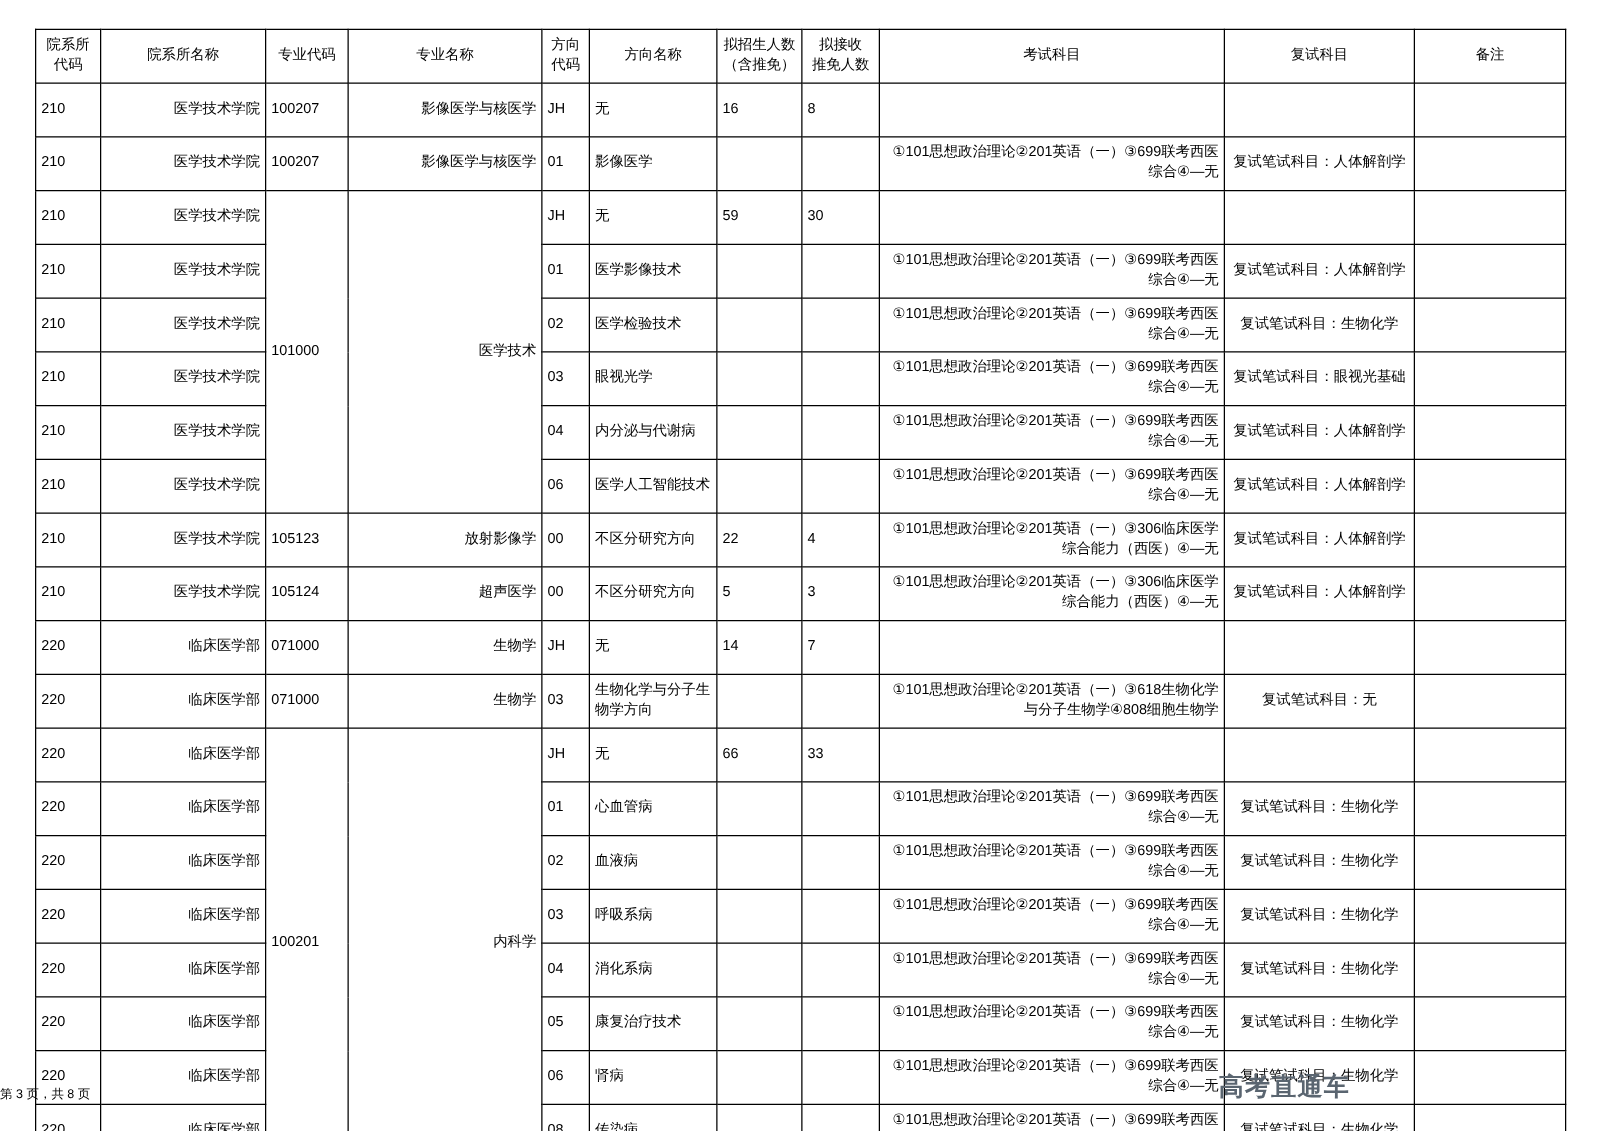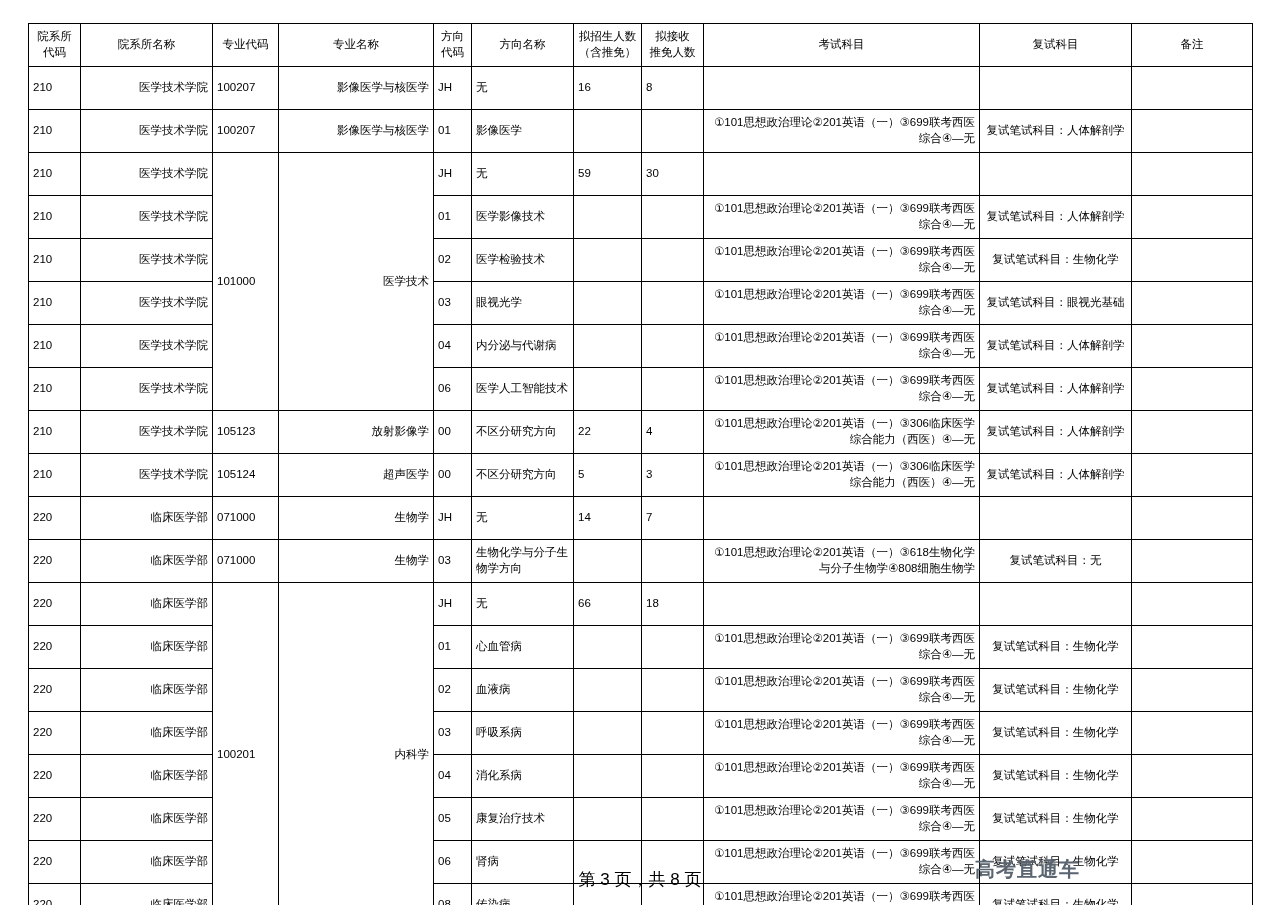--- a/index.html
+++ b/index.html
@@ -51,22 +51,22 @@
   .retest { font-size: 11.5px; text-align: center; }
   .dirname { font-size: 11.5px; text-align: left; }
   .hdr-small { font-size: 11.5px; }
   .rowtall td { height: 38px; }
 
   .footer {
     position: absolute;
     left: 0;
     top: 868px;
     width: 1280px;
-    text-align: center;
-    font-size: 17px;
+    text-align: left;
+    font-size: 10px;
     color: #000;
   }
   .watermark {
     position: absolute;
     right: 32px;
     top: 856px;
     font-size: 20px;
     color: #5a6570;
     font-weight: bold;
     letter-spacing: 1px;
@@ -272,21 +272,21 @@
       </tr>
 
       <tr class="rowtall">
         <td class="code">220</td>
         <td class="c-center">临床医学部</td>
         <td class="code" rowspan="8">100201</td>
         <td class="c-center" rowspan="8">内科学</td>
         <td class="code">JH</td>
         <td class="dirname">无</td>
         <td class="num">66</td>
-        <td class="num">18</td>
+        <td class="num">33</td>
         <td class="subject"></td>
         <td class="retest"></td>
         <td></td>
       </tr>
 
       <tr class="rowtall">
         <td class="code">220</td>
         <td class="c-center">临床医学部</td>
         <td class="code">01</td>
         <td class="dirname">心血管病</td>

